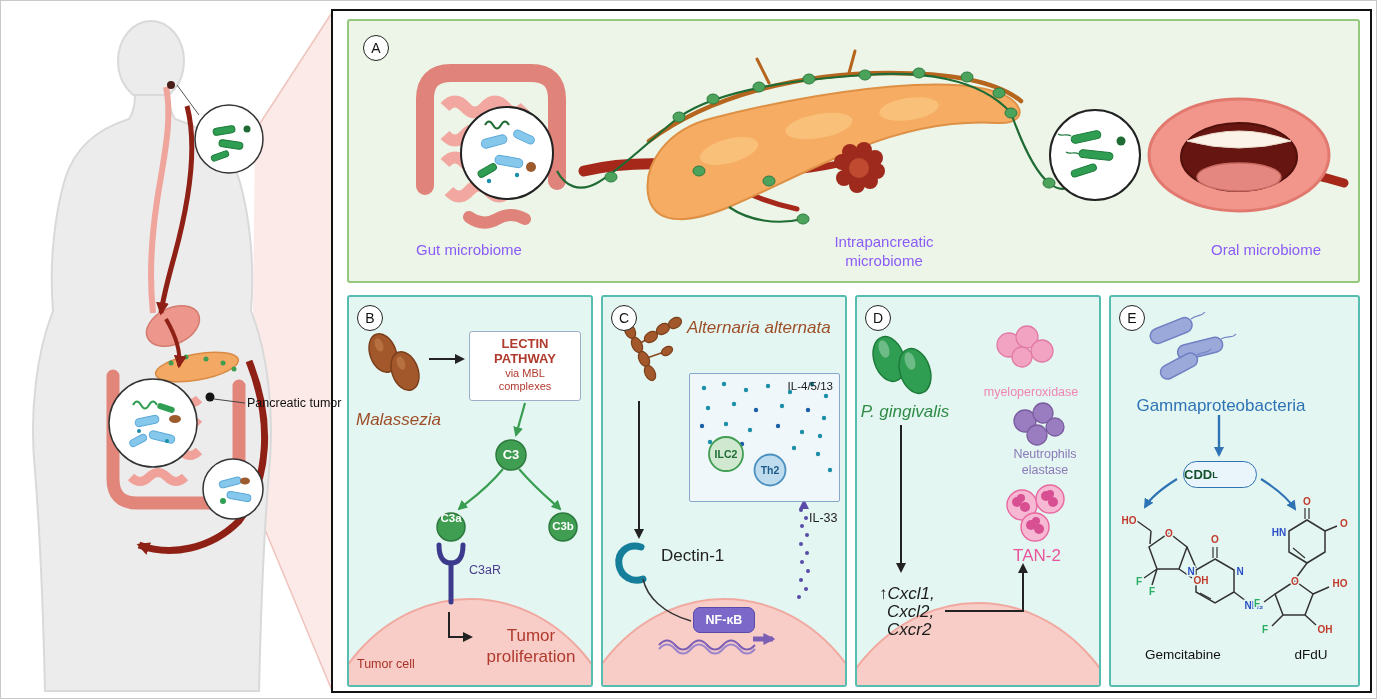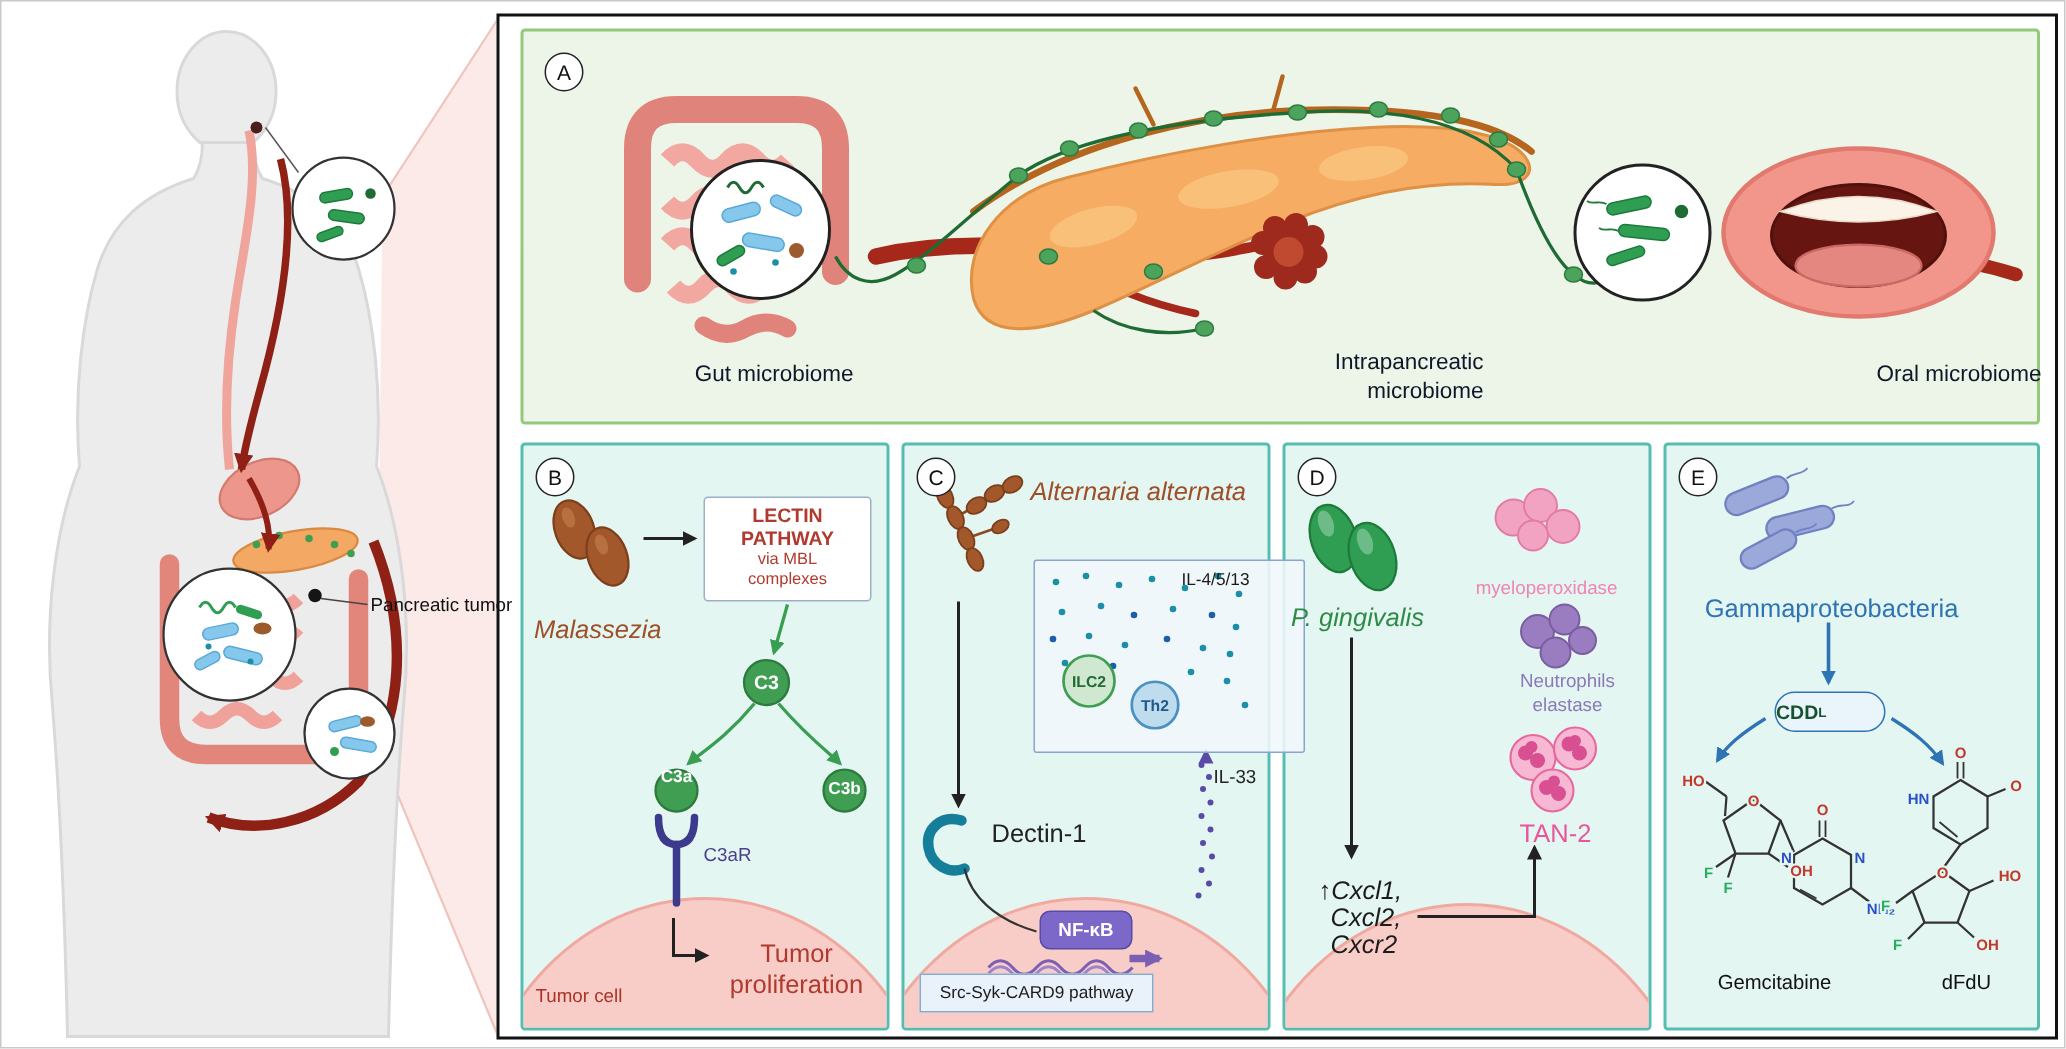--- a/index.html
+++ b/index.html
@@ -11,35 +11,35 @@
   .main-box { position:absolute; left:330px; top:8px; width:1041px; height:684px; border:2.5px solid #121212; background:#fff; }
   .panel-a { position:absolute; left:14px; top:8px; width:1013px; height:264px; background:#ecf5e7; border:2px solid #93c87d; border-radius:3px; }
   .sub-panel { position:absolute; top:284px; width:246px; height:392px; background:#e4f6f1; border:2px solid #57bdb1; border-radius:3px; }
 
   .panel-letter { position:absolute; width:26px; height:26px; border:1.6px solid #222; border-radius:50%; background:#fff;
     display:flex; align-items:center; justify-content:center; font-size:14px; color:#111; z-index:6; }
 
   .lbl { position:absolute; font-size:17px; color:#222; line-height:1.25; z-index:5; }
   .center { text-align:center; }
   .italic { font-style:italic; }
-  .red { color:#0f172a;text-align:right; }
+  .red { color:#8b5cf6; }
   .brown { color:#9c4f28; }
 
   .lectin-box { position:absolute; left:120px; top:34px; width:112px; height:70px; background:#fff;
     border:1.5px solid #9bb0c8; border-radius:3px; text-align:center; padding-top:5px; z-index:5; }
   .lectin-bold { font-size:13px; font-weight:bold; color:#b03a2e; line-height:1.15; }
   .lectin-small { font-size:11px; color:#b03a2e; line-height:1.2; }
 
   .blob-text { position:absolute; color:#fff; font-weight:bold; text-align:center; z-index:5; }
 
   .nfkb-box { position:absolute; left:90px; top:310px; width:62px; height:26px; background:#7b68c8; border:1.5px solid #5a4aa8;
     border-radius:7px; display:flex; align-items:center; justify-content:center; color:#fff; font-weight:bold; font-size:12.5px; z-index:5;text-align:center; }
   .src-box { position:absolute; left:10px; top:352px; width:156px; height:26px; background:#e9f1fb; border:1.5px solid #8aa8c8;
     display:flex; align-items:center; justify-content:center; font-size:11.5px; color:#1b1b1b; z-index:5; }
-  .cyto-box { position:absolute; left:86px; top:76px; width:181px; height:129px; background:rgba(240,247,250,0.88);
+  .cyto-box { position:absolute; left:86px; top:76px; width:151px; height:129px; background:rgba(240,247,250,0.88);
     border:1.5px solid #88a6cc; border-radius:2px; z-index:4; }
   .pill { position:absolute; left:72px; top:164px; width:74px; height:27px; background:#eaf4fb; border:1.8px solid #2e74b5;
     border-radius:14px; display:flex; align-items:center; justify-content:flex-start; color:#14532d; font-weight:bold; font-size:13px; z-index:5; }
   .pill sub { font-size:9px; }
 </style>
 </head>
 <body>
 
 <div id="canvas">
 
@@ -399,21 +399,20 @@
           <text x="143" y="16" text-anchor="end" font-size="11.5" fill="#1a1a1a">IL-4/5/13</text>
           <text x="36" y="84" text-anchor="middle" font-size="10.5" font-weight="bold" fill="#1f6b35">ILC2</text>
           <text x="80" y="100" text-anchor="middle" font-size="10.5" font-weight="bold" fill="#1f5b8a">Th2</text>
         </svg>
       </div>
 
       <div class="lbl" style="left:206px; top:214px; width:40px; font-size:12.5px">IL-33</div>
       <div class="lbl" style="left:58px; top:248px; width:70px">Dectin-1</div>
 
       <div class="nfkb-box">NF-κB</div>
-      <div class="src-box">Src-Syk-CARD9 pathway</div>
     </div>
 
     <div class="sub-panel" style="left:522px">
       <div class="panel-letter" style="left:8px; top:8px">D</div>
 
       <svg class="abs" style="left:0;top:0" width="242" height="388" viewBox="0 0 242 388">
         <defs>
           <marker id="mDk" viewBox="0 0 10 10" refX="8" refY="5" markerWidth="10" markerHeight="10" orient="auto-start-reverse" markerUnits="userSpaceOnUse">
               <path d="M0,0 L10,5 L0,10 Z" fill="#222"></path>
             </marker>

